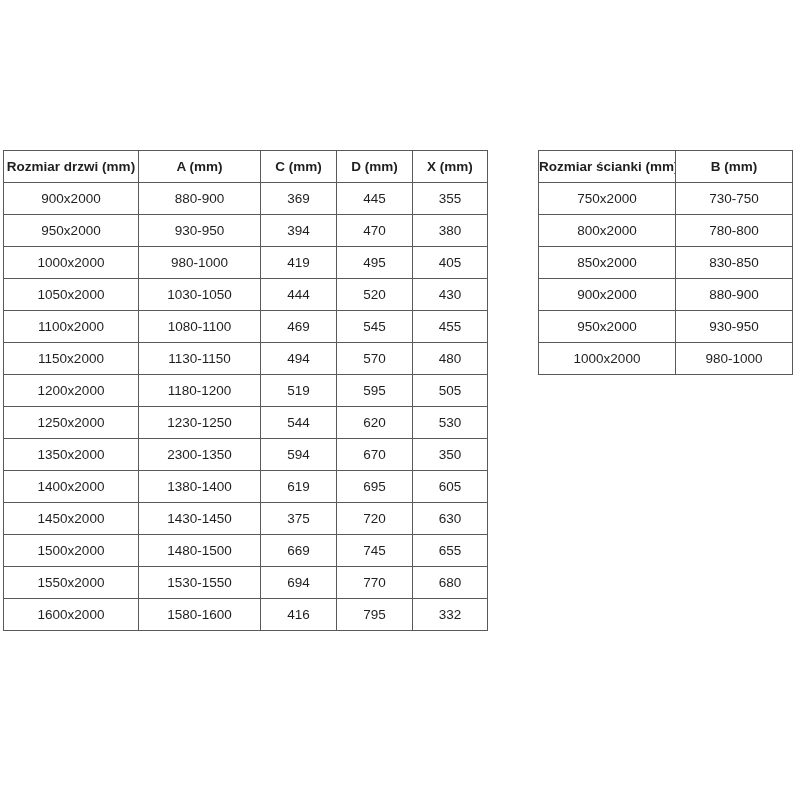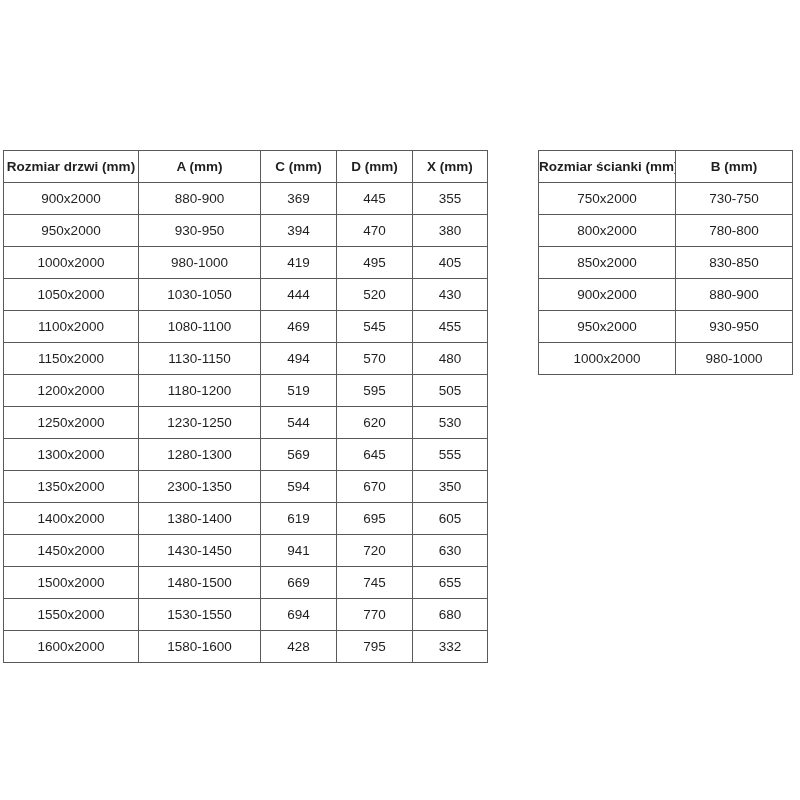--- a/index.html
+++ b/index.html
@@ -119,65 +119,58 @@
         <td>505</td>
       </tr>
       <tr>
         <td>1250x2000</td>
         <td>1230-1250</td>
         <td>544</td>
         <td>620</td>
         <td>530</td>
       </tr>
       <tr>
-        <td>1300x2000</td>
-        <td>1280-1300</td>
-        <td>569</td>
-        <td>645</td>
-        <td>555</td>
-      </tr>
-      <tr>
         <td>1350x2000</td>
         <td>2300-1350</td>
         <td>594</td>
         <td>670</td>
         <td>350</td>
       </tr>
       <tr>
         <td>1400x2000</td>
         <td>1380-1400</td>
         <td>619</td>
         <td>695</td>
         <td>605</td>
       </tr>
       <tr>
         <td>1450x2000</td>
         <td>1430-1450</td>
-        <td>941</td>
+        <td>375</td>
         <td>720</td>
         <td>630</td>
       </tr>
       <tr>
         <td>1500x2000</td>
         <td>1480-1500</td>
         <td>669</td>
         <td>745</td>
         <td>655</td>
       </tr>
       <tr>
         <td>1550x2000</td>
         <td>1530-1550</td>
         <td>694</td>
         <td>770</td>
         <td>680</td>
       </tr>
       <tr>
         <td>1600x2000</td>
         <td>1580-1600</td>
-        <td>428</td>
+        <td>416</td>
         <td>795</td>
         <td>332</td>
       </tr>
     </tbody>
 </table>
 
 <table id="wall-table" class="spec-table">
   <colgroup>
     <col style="width:137px">
     <col style="width:117px">

